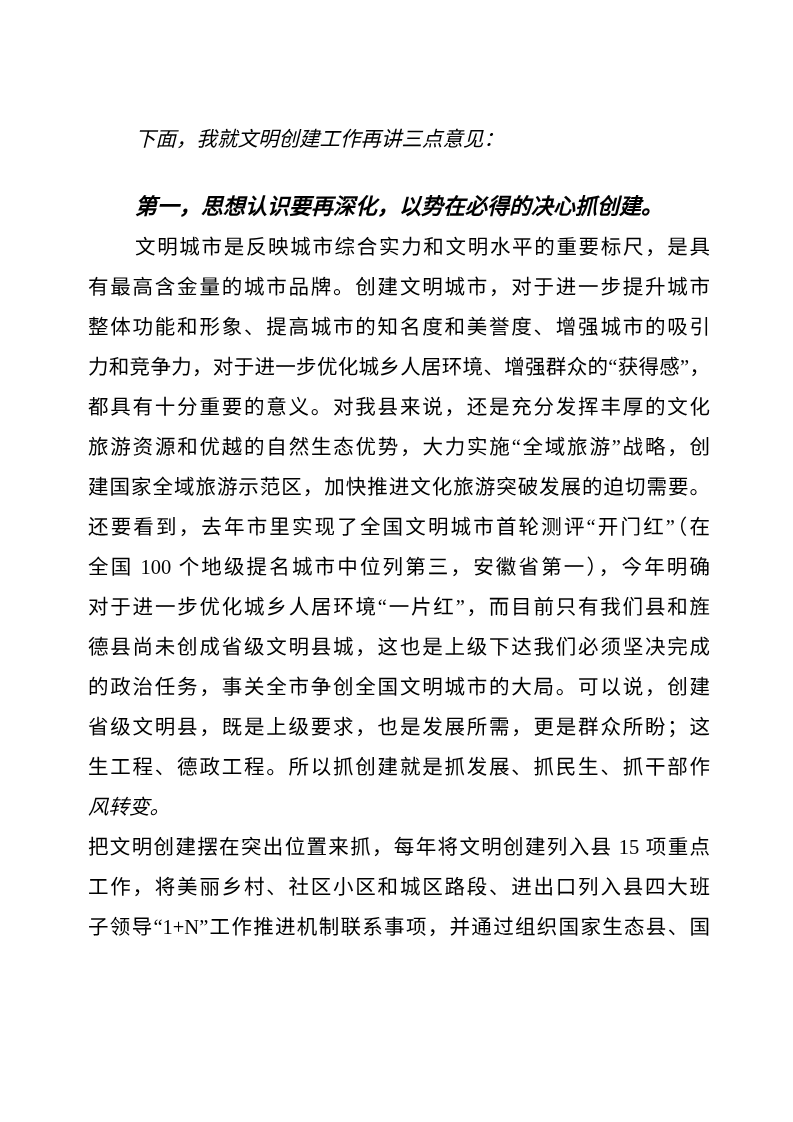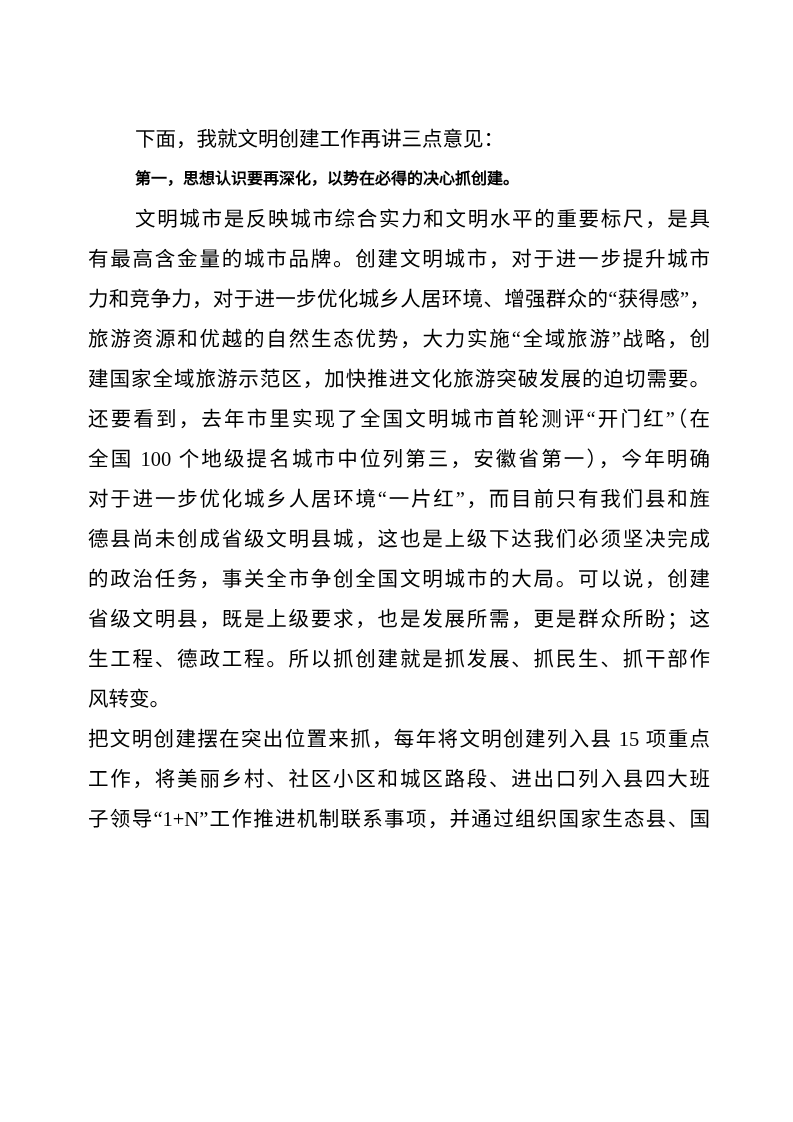--- a/index.html
+++ b/index.html
@@ -30,40 +30,44 @@
     text-align: justify;
     text-align-last: justify;
     text-justify: inter-character;
     overflow: hidden;
     white-space: normal;
   }
   .ln.indent { text-indent: 47px; }
   .ln.nj {            
     text-align: left;
     text-align-last: left;
+    font-style: italic;
   }
   .ln.h1 {            
     font-family: "Liberation Sans", "DejaVu Sans", sans-serif;
     font-weight: 700;
-    font-size: 16px;
+    font-size: 22px;
+    margin-top: 28px;
   }
 </style>
 </head>
 <body>
 
 <div class="page">
   <div class="content">
 
     <div class="ln indent nj">下面，我就文明创建工作再讲三点意见：</div>
 
     <div class="ln indent nj h1">第一，思想认识要再深化，以势在必得的决心抓创建。</div>
 
     <div class="ln indent">文明城市是反映城市综合实力和文明水平的重要标尺，是具</div>
     <div class="ln">有最高含金量的城市品牌。创建文明城市，对于进一步提升城市</div>
+    <div class="ln">整体功能和形象、提高城市的知名度和美誉度、增强城市的吸引</div>
     <div class="ln">力和竞争力，对于进一步优化城乡人居环境、增强群众的“获得感”，</div>
+    <div class="ln">都具有十分重要的意义。对我县来说，还是充分发挥丰厚的文化</div>
     <div class="ln">旅游资源和优越的自然生态优势，大力实施“全域旅游”战略，创</div>
     <div class="ln">建国家全域旅游示范区，加快推进文化旅游突破发展的迫切需要。</div>
     <div class="ln">还要看到，去年市里实现了全国文明城市首轮测评“开门红”（在</div>
     <div class="ln">全国 100 个地级提名城市中位列第三，安徽省第一），今年明确</div>
     <div class="ln">对于进一步优化城乡人居环境“一片红”，而目前只有我们县和旌</div>
     <div class="ln">德县尚未创成省级文明县城，这也是上级下达我们必须坚决完成</div>
     <div class="ln">的政治任务，事关全市争创全国文明城市的大局。可以说，创建</div>
     <div class="ln">省级文明县，既是上级要求，也是发展所需，更是群众所盼；这</div>
     <div class="ln">生工程、德政工程。所以抓创建就是抓发展、抓民生、抓干部作</div>
     <div class="ln nj">风转变。</div>

